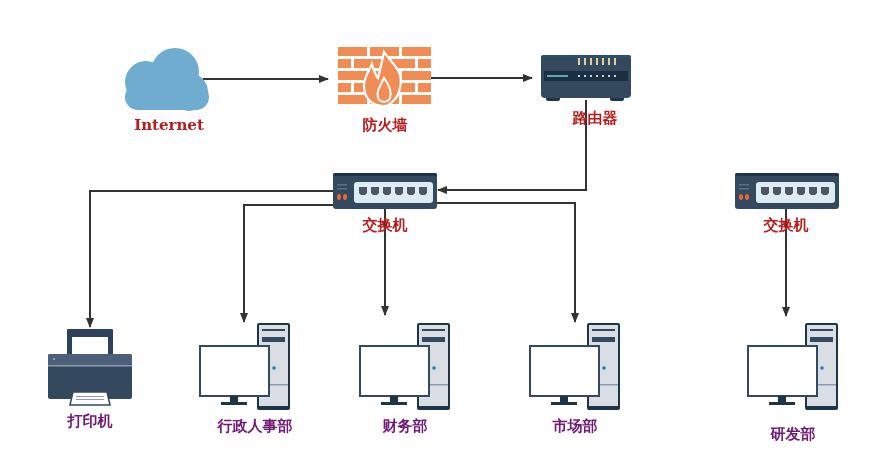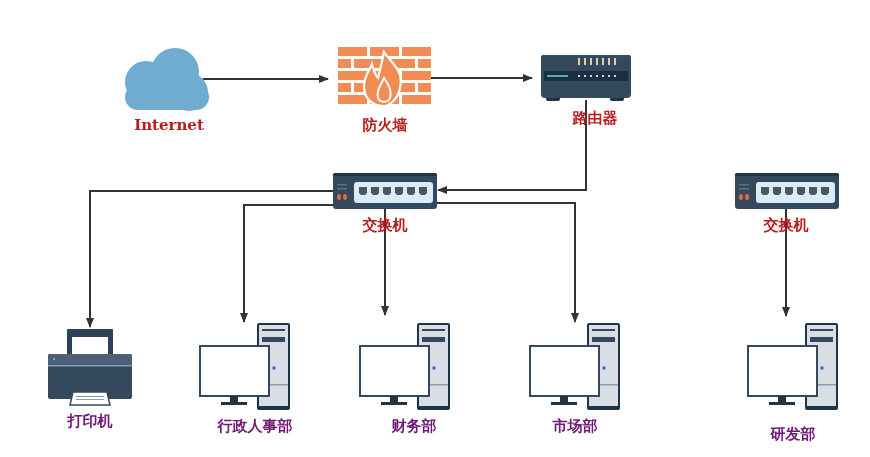--- a/index.html
+++ b/index.html
@@ -192,15 +192,15 @@
   </g>
 </svg>
 
 <div class="lbl serif" style="left:169px; top:116px;">Internet</div>
 <div class="lbl" style="left:385px; top:116px;">防火墙</div>
 <div class="lbl" style="left:584px; top:109px;margin-left:11px;">路由器</div>
 <div class="lbl" style="left:385px; top:216px;">交换机</div>
 <div class="lbl" style="left:786px; top:216px;">交换机</div>
 <div class="lbl blue" style="left:90px; top:412px;">打印机</div>
 <div class="lbl blue" style="left:255px; top:417px;">行政人事部</div>
-<div class="lbl blue" style="left:405px; top:417px;margin-left:9px;">财务部</div>
+<div class="lbl blue" style="left:405px; top:417px;">财务部</div>
 <div class="lbl blue" style="left:575px; top:417px;text-align:center;">市场部</div>
 <div class="lbl blue" style="left:793px; top:417px;margin-top:8px;">研发部</div>
 
 </body></html>

